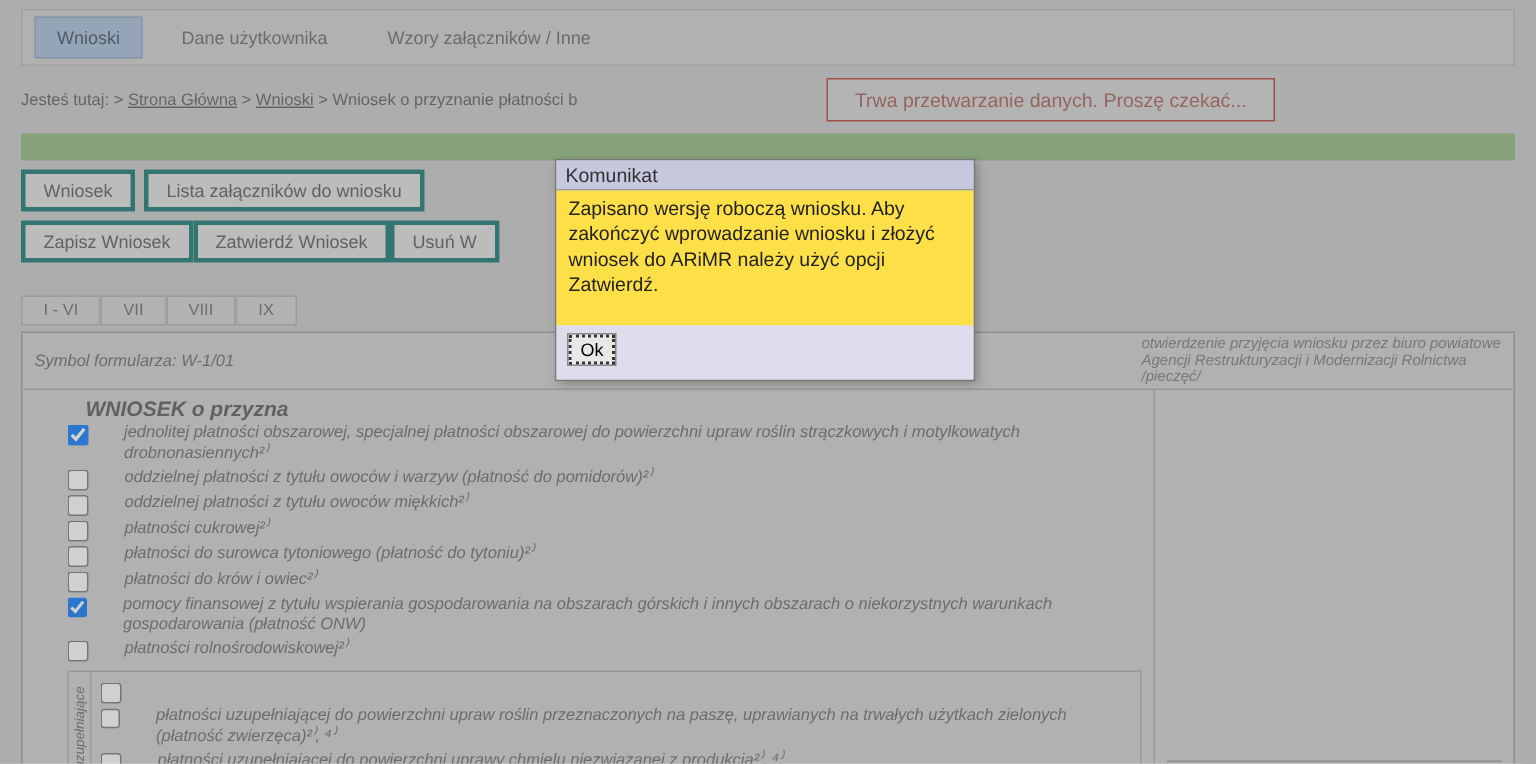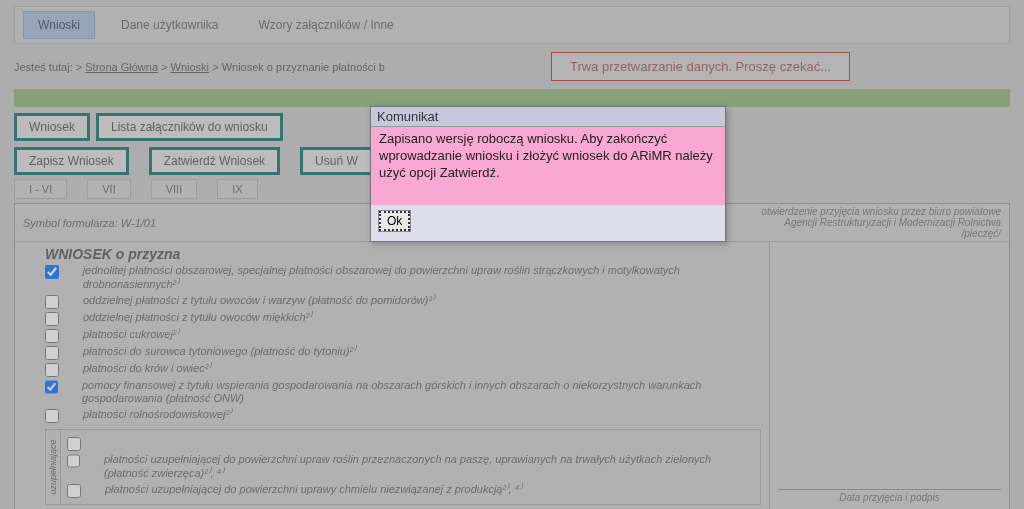--- a/index.html
+++ b/index.html
@@ -72,27 +72,27 @@
   .sub-toolbar button, .action-row button {
     background: #e0e0e0;
     border: 3px solid #0f766e;
     padding: 4px 12px;
     font-size: 12px;
     color: #555;
     cursor: pointer;
   }
   .action-row {
     display: flex;
-    gap: 20px;
+    gap: 0;
     margin: 6px 14px 0 14px;
   }
   .pagetabs {
     display: flex;
-    gap: 20px;
-    margin: 4px 14px 0 14px;
+    gap: 0;
+    margin: 22px 14px 0 14px;
   }
   .pagetabs .ptab {
     border: 1px solid #b0b0b0;
     background: #d2d2d2;
     padding: 3px 14px;
     font-size: 11px;
     color: #666;
     cursor: pointer;
   }
   .form-area {
@@ -111,21 +111,21 @@
   }
   .form-header-row .agencja {
     font-weight: bold;
     font-style: italic;
     font-size: 14px;
     margin: 0 auto;
   }
   .right-header-text {
     font-size: 10px;
     font-style: italic;
-    text-align: right;
+    text-align: left;
     max-width: 240px;
     color: #777;
   }
   .form-body {
     display: flex;
   }
   .form-left {
     flex: 1;
     padding: 4px 8px 8px 30px;
   }
@@ -147,20 +147,21 @@
   .right-footer .line {
     border-top: 1px solid #999;
     margin-bottom: 2px;
   }
   .form-title {
     font-weight: bold;
     font-style: italic;
     font-size: 14px;
     color: #555;
     margin-bottom: 2px;
+    margin-left: 12px;
   }
   .form-subtitle {
     font-weight: bold;
     font-style: italic;
     font-size: 12px;
     color: #555;
     margin-bottom: 4px;
   }
   .check-row {
     display: flex;
@@ -196,35 +197,35 @@
   }
   .sub-group .sub-items {
     flex: 1;
     padding: 4px 6px;
   }
   
   .modal {
     position: absolute;
     left: 370px;
     top: 106px;
-    width: 356px;
+    width: 280px;
     background: #ddddee;
     border: 1px solid #777;
     z-index: 100;
     box-shadow: 2px 2px 6px rgba(0,0,0,0.25);
   }
   .modal-title {
     background: #c7c7dd;
     padding: 2px 6px;
     font-size: 13px;
     color: #333;
     border-bottom: 1px solid #999;
   }
   .modal-body {
-    background: #f9a8d4;
+    background: #fde047;
     padding: 4px 8px 18px 8px;
     font-size: 13px;
     color: #222;
     line-height: 1.3;
     min-height: 78px;
   }
   .modal-footer {
     background: #ddddee;
     padding: 6px 8px 10px 8px;
   }

